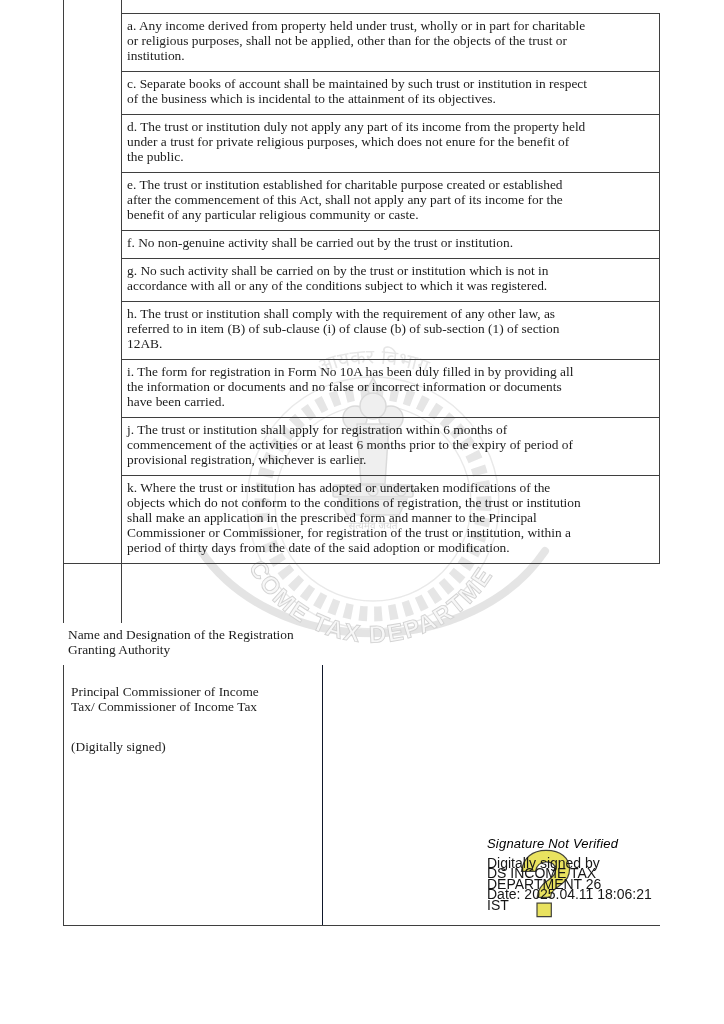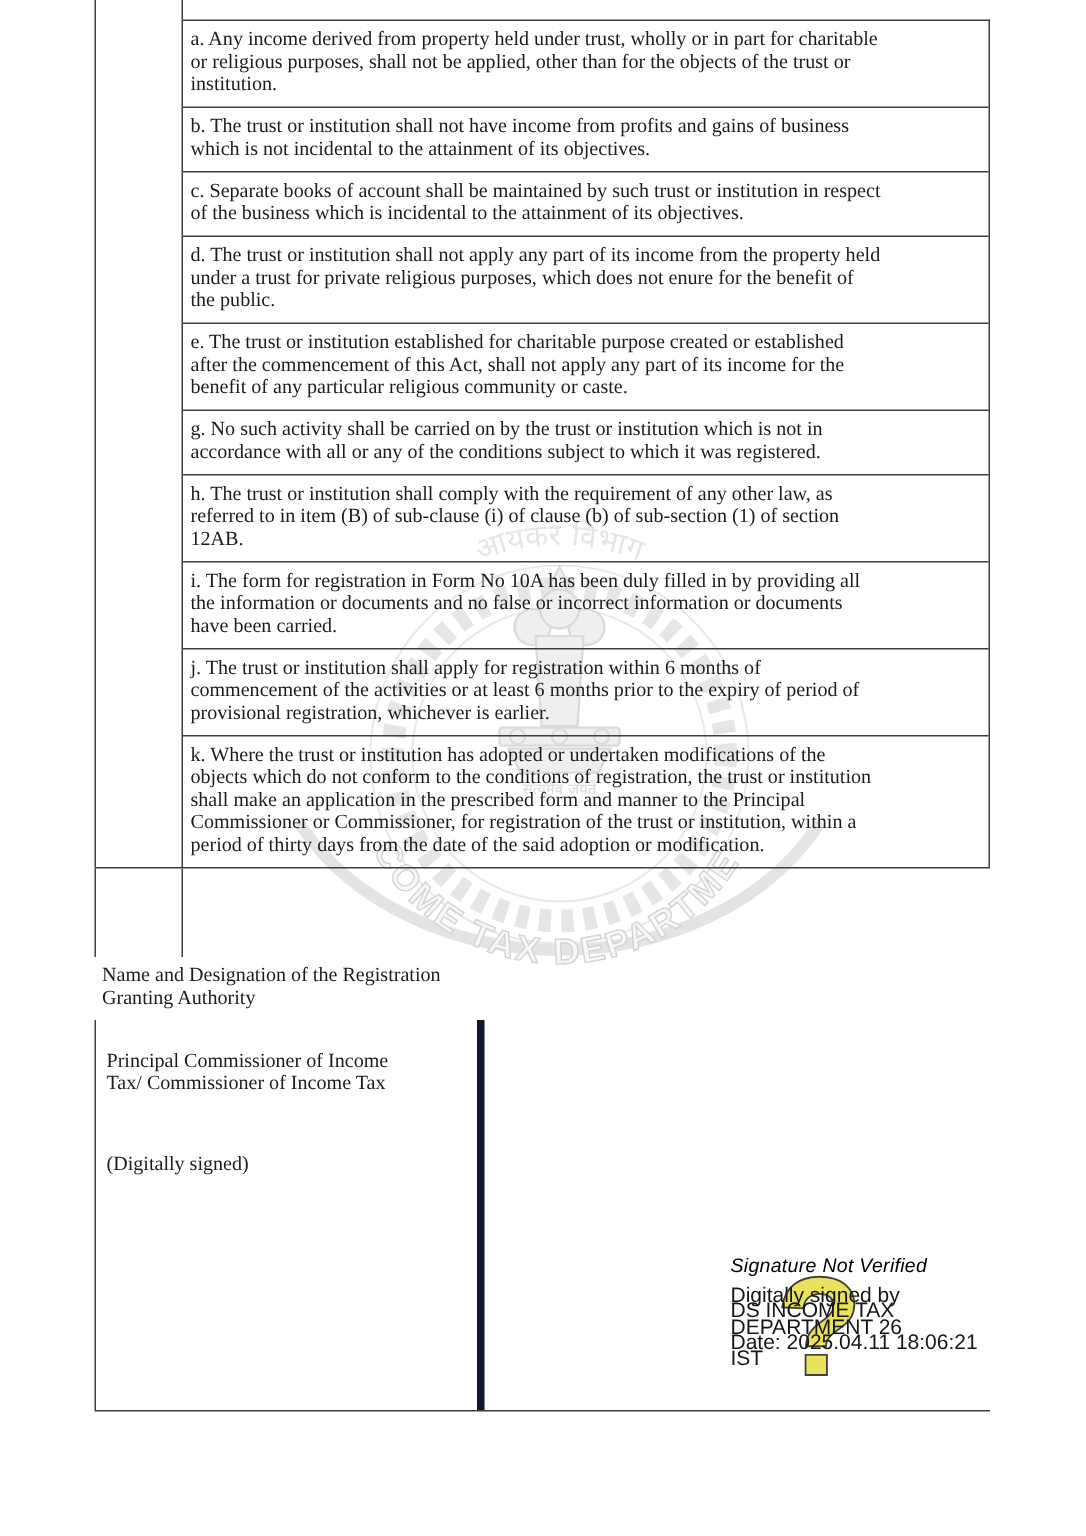--- a/index.html
+++ b/index.html
@@ -37,24 +37,24 @@
     display: flex; align-items: stretch; min-height: 75px;
     border-top: 1px solid #3f3f3f; border-bottom: 1px solid #3f3f3f; flex-direction: column;
   }
   .f-left {
     width: 59px; flex: 0 0 59px;
     border-left: 1px solid #3f3f3f; border-right: 1px solid #3f3f3f;
   }
   .f-name { flex: 1 1 auto; padding: 4px 8px 8px 5px; white-space: pre-line; }
   .f-value {
     width: 260px; flex: 0 0 260px;
-    border-left: 1px solid #3f3f3f; border-right: 5px solid #0f172a;
+    border-left: 1px solid #3f3f3f; border-right: 1px solid #0f172a;
     padding: 4px 16px 8px 7px; white-space: pre-line;
   }
-  .f-signed { margin-top: 24px; white-space: pre-line; }
+  .f-signed { margin-top: 10px; white-space: pre-line; }
 
   
   .sig {
     position: absolute; left: 487px; top: 836px; width: 185px; z-index: 2;
     font-family: "Liberation Sans", "DejaVu Sans", sans-serif;
   }
   .qmark { position: absolute; left: 28px; top: 4px; z-index: 0; }
   .sig-title {
     position: relative; z-index: 1;
     font-size: 13px; color: #000000; letter-spacing: 0.2px; font-style: italic;
@@ -106,30 +106,29 @@
 
   <div class="tbl">
     <div class="tbl-main">
       <div class="col-left"></div>
       <div class="col-right">
         <div class="stub"></div>
         <div class="rows">
           <div class="row">a. Any income derived from property held under trust, wholly or in part for charitable
 or religious purposes, shall not be applied, other than for the objects of the trust or
 institution.</div>
-          <div class="row">b. The trust or institution shall not have income from profits and gains of business
-which is not incidental to the attainment of its objectives.</div>
           <div class="row">c. Separate books of account shall be maintained by such trust or institution in respect
 of the business which is incidental to the attainment of its objectives.</div>
-          <div class="row">d. The trust or institution shall not apply any part of its income from the property held
+          <div class="row">d. The trust or institution duly not apply any part of its income from the property held
 under a trust for private religious purposes, which does not enure for the benefit of
 the public.</div>
           <div class="row">e. The trust or institution established for charitable purpose created or established
 after the commencement of this Act, shall not apply any part of its income for the
 benefit of any particular religious community or caste.</div>
+          <div class="row">f. No non-genuine activity shall be carried out by the trust or institution.</div>
           <div class="row">g. No such activity shall be carried on by the trust or institution which is not in
 accordance with all or any of the conditions subject to which it was registered.</div>
           <div class="row">h. The trust or institution shall comply with the requirement of any other law, as
 referred to in item (B) of sub-clause (i) of clause (b) of sub-section (1) of section
 12AB.</div>
           <div class="row">i. The form for registration in Form No 10A has been duly filled in by providing all
 the information or documents and no false or incorrect information or documents
 have been carried.</div>
           <div class="row">j. The trust or institution shall apply for registration within 6 months of
 commencement of the activities or at least 6 months prior to the expiry of period of

